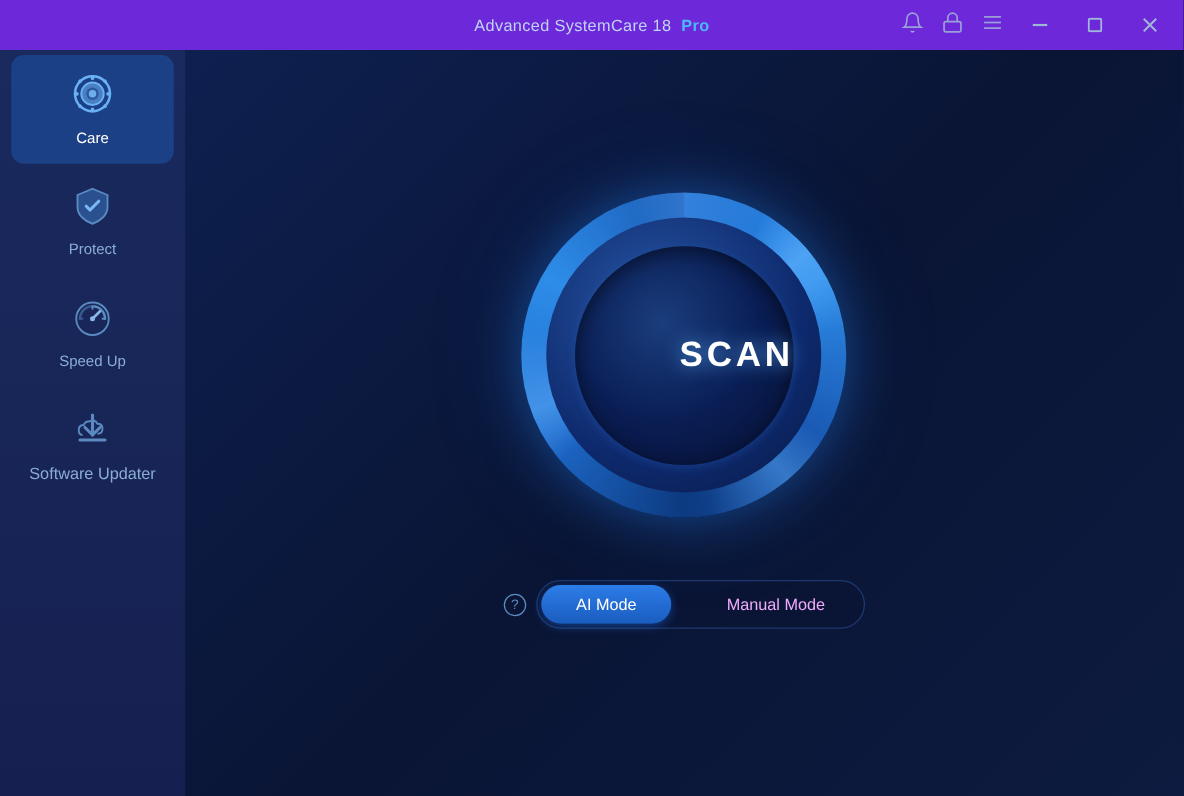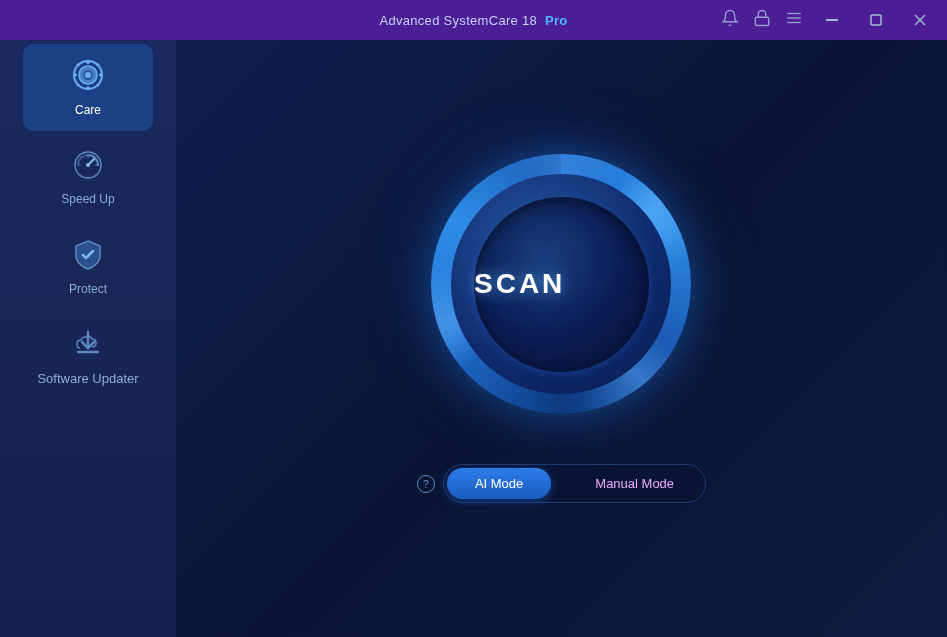--- a/index.html
+++ b/index.html
@@ -12,21 +12,21 @@
       overflow: hidden;
       display: flex;
       flex-direction: column;
     }
 
     
     .title-bar {
       display: flex;
       align-items: center;
       justify-content: space-between;
-      background: #4c1d95;
+      background: #6d28d9;
       padding: 0 12px;
       height: 40px;
       flex-shrink: 0;
     }
 
     .title-bar-left {
       flex: 1;
     }
 
     .title-bar-center {
@@ -72,21 +72,21 @@
 
     
     .main-layout {
       display: flex;
       flex: 1;
       overflow: hidden;
     }
 
     
     .sidebar {
-      width: 176px;
+      width: 148px;
       background: linear-gradient(180deg, #1a2a5e 0%, #162050 100%);
       display: flex;
       flex-direction: column;
       align-items: center;
       padding-top: 4px;
       flex-shrink: 0;
     }
 
     .nav-item {
       width: 130px;
@@ -193,21 +193,21 @@
       z-index: 1;
     }
 
     .scan-inner {
       width: 175px;
       height: 175px;
       border-radius: 50%;
       background: radial-gradient(circle at 40% 35%, #1a3d7c 0%, #0a1e55 50%, #060f30 100%);
       display: flex;
       align-items: center;
-      justify-content: flex-start;
+      justify-content: flex-end;
       cursor: pointer;
       box-shadow: inset 0 4px 15px rgba(0,0,0,0.5), 0 2px 8px rgba(40,100,200,0.3);
     }
 
     .scan-text {
       color: #ffffff;
       font-size: 28px;
       font-weight: bold;
       letter-spacing: 3px;
       text-shadow: 0 0 15px rgba(100,180,255,0.8);
@@ -338,50 +338,50 @@
           <rect x="15.5" y="28" width="3" height="4" rx="1.5" fill="#6ab0f5"></rect>
           <rect x="2" y="15.5" width="4" height="3" rx="1.5" fill="#6ab0f5"></rect>
           <rect x="28" y="15.5" width="4" height="3" rx="1.5" fill="#6ab0f5"></rect>
           <rect x="5.5" y="5.5" width="3" height="3" rx="1.5" fill="#6ab0f5" transform="rotate(45 7 7)"></rect>
           <rect x="25.5" y="5.5" width="3" height="3" rx="1.5" fill="#6ab0f5" transform="rotate(45 27 7)"></rect>
           <rect x="5.5" y="25.5" width="3" height="3" rx="1.5" fill="#6ab0f5" transform="rotate(45 7 27)"></rect>
           <rect x="25.5" y="25.5" width="3" height="3" rx="1.5" fill="#6ab0f5" transform="rotate(45 27 27)"></rect>
         </svg>
       </div>
       <span class="nav-label">Care</span>
+    </div>
+
+    <div class="nav-item">
+      <div class="nav-icon">
+        <svg width="30" height="32" viewBox="0 0 30 32" fill="none">
+          <path d="M15 2 L27 7 L27 17 C27 23 21 28 15 30 C9 28 3 23 3 17 L3 7 Z" fill="#2a5090" stroke="#5a8abf" stroke-width="1.5"></path>
+          <path d="M10 16 L13 19 L20 12" stroke="#7ab8f5" stroke-width="2.5" stroke-linecap="round" stroke-linejoin="round"></path>
+        </svg>
+      </div>
+      <span class="nav-label">Protect</span>
     </div>
 
     <div class="nav-item">
       <div class="nav-icon">
         <svg width="32" height="32" viewBox="0 0 32 32" fill="none">
           <circle cx="16" cy="16" r="13" stroke="#5a8abf" stroke-width="1.5" fill="none"></circle>
           <path d="M16 6 A10 10 0 0 1 26 16" stroke="#5a8abf" stroke-width="2" fill="none" stroke-linecap="round"></path>
           <path d="M16 6 A10 10 0 0 0 6 16" stroke="#3a5a8f" stroke-width="2" fill="none" stroke-linecap="round"></path>
           <line x1="16" y1="16" x2="22" y2="10" stroke="#8ab8e8" stroke-width="2" stroke-linecap="round"></line>
           <circle cx="16" cy="16" r="2" fill="#8ab8e8"></circle>
           <line x1="16" y1="8" x2="16" y2="6" stroke="#5a8abf" stroke-width="1.5" stroke-linecap="round"></line>
           <line x1="24" y1="16" x2="26" y2="16" stroke="#5a8abf" stroke-width="1.5" stroke-linecap="round"></line>
           <line x1="8" y1="16" x2="6" y2="16" stroke="#3a5a8f" stroke-width="1.5" stroke-linecap="round"></line>
         </svg>
       </div>
       <span class="nav-label">Speed Up</span>
     </div>
 
     <div class="nav-item">
       <div class="nav-icon">
-        <svg width="30" height="32" viewBox="0 0 30 32" fill="none">
-          <path d="M15 2 L27 7 L27 17 C27 23 21 28 15 30 C9 28 3 23 3 17 L3 7 Z" fill="#2a5090" stroke="#5a8abf" stroke-width="1.5"></path>
-          <path d="M10 16 L13 19 L20 12" stroke="#7ab8f5" stroke-width="2.5" stroke-linecap="round" stroke-linejoin="round"></path>
-        </svg>
-      </div>
-      <span class="nav-label">Protect</span>
-    </div>
-
-    <div class="nav-item">
-      <div class="nav-icon">
         <svg width="32" height="32" viewBox="0 0 32 32" fill="none">
           <path d="M16 4 L16 20" stroke="#5a8abf" stroke-width="2.5" stroke-linecap="round"></path>
           <path d="M10 14 L16 20 L22 14" stroke="#5a8abf" stroke-width="2.5" stroke-linecap="round" stroke-linejoin="round"></path>
           <path d="M6 24 L26 24" stroke="#5a8abf" stroke-width="2.5" stroke-linecap="round"></path>
 
           <path d="M8 20 Q5 20 5 16 Q5 12 9 12 Q10 9 14 9 Q18 7 20 11 Q24 11 24 15 Q24 19 20 19" stroke="#5a8abf" stroke-width="1.5" fill="none"></path>
         </svg>
       </div>
       <span class="nav-label" style="font-size:13px;">Software Updater</span>
     </div>

